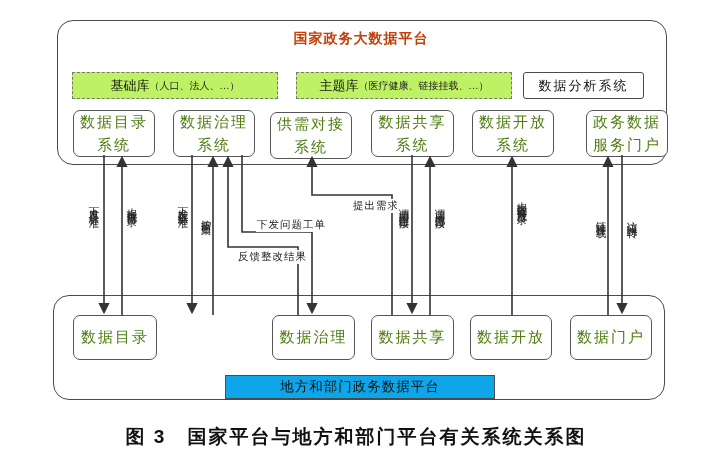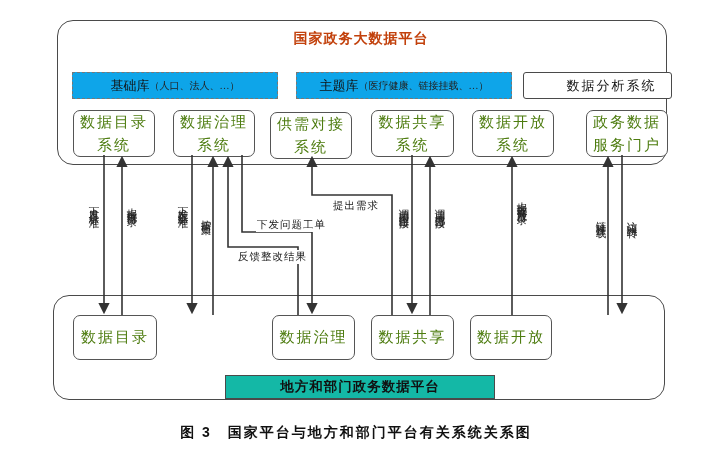--- a/index.html
+++ b/index.html
@@ -7,53 +7,53 @@
     position:relative;width:712px;height:464px;background:#ffffff;overflow:hidden;
     font-family:"Liberation Sans","DejaVu Sans",sans-serif;color:#1a1a1a;
   }
   .container-box{
     position:absolute;border:1.6px solid #4a4a4a;border-radius:16px;background:transparent;
   }
   .platform-title{
     position:absolute;text-align:center;font-weight:bold;font-size:14px;letter-spacing:1px;color:#c2410c;
   }
   .lib-box{
-    position:absolute;border:1.4px dashed #777;background:#0ea5e9;
+    position:absolute;border:1.4px dashed #777;background:#bef264;
     display:flex;align-items:center;justify-content:center;white-space:nowrap;
   }
   .lib-main{font-size:13px;font-family:"Liberation Serif","DejaVu Serif",serif;color:#111;}
   .lib-detail{font-size:10px;font-family:"Liberation Serif","DejaVu Serif",serif;color:#222;}
   .solid-box{
     position:absolute;border:1.5px solid #4a4a4a;border-radius:3px;background:#fff;
     display:flex;align-items:center;justify-content:center;
-    font-size:13px;letter-spacing:2px;font-family:"Liberation Serif","DejaVu Serif",serif;color:#111;padding-left:28px;
+    font-size:13px;letter-spacing:2px;font-family:"Liberation Serif","DejaVu Serif",serif;color:#111;
   }
   .node{
     position:absolute;border:1.5px solid #555;border-radius:7px;background:#fff;
     display:flex;align-items:center;justify-content:center;text-align:center;
     font-size:15px;line-height:1.5;letter-spacing:2px;white-space:pre-line;
     font-family:Liberation Serif, serif;color:#4d7c0f;
   }
   .wires{position:absolute;left:0;top:0;width:712px;height:464px;pointer-events:none;}
   .vlabel{
     position:absolute;writing-mode:vertical-rl;text-orientation:upright;
     font-size:10.5px;letter-spacing:2px;background:#fff;color:#222;line-height:1.2;
     font-family:"Liberation Serif","DejaVu Serif",serif;padding:1px 0;
   }
   .hlabel{
     position:absolute;font-size:10.5px;letter-spacing:1px;background:#fff;color:#222;
     font-family:"Liberation Serif","DejaVu Serif",serif;white-space:nowrap;padding:0 1px;
   }
   .bottom-label-box{
-    position:absolute;border:1.5px solid #4a4a4a;background:#14b8a6;
+    position:absolute;border:1.5px solid #4a4a4a;background:#0ea5e9;
     display:flex;align-items:center;justify-content:center;
-    font-weight:bold;font-size:13.5px;letter-spacing:1px;color:#111;
+    font-weight:normal;font-size:13.5px;letter-spacing:1px;color:#111;
   }
   .caption{
-    position:absolute;width:712px;text-align:center;font-weight:bold;font-size:14px;
+    position:absolute;width:712px;text-align:center;font-weight:bold;font-size:19px;
     letter-spacing:2px;color:#111;
   }
 </style>
 </head>
 <body>
 
 <div class="canvas">
 
   <div class="container-box" style="left:57px;top:20px;width:608px;height:143px;"></div>
   <div class="platform-title" style="left:57px;top:30px;width:608px;">国家政务大数据平台</div>
@@ -80,20 +80,21 @@
 系统</div>
   <div class="node" style="left:570px;top:110px;width:80px;height:45px;margin-left:16px;">政务数据
 服务门户</div>
 
   <div class="container-box" style="left:53px;top:295px;width:610px;height:103px;"></div>
 
   <div class="node" style="left:73px;top:315px;width:82px;height:43px;">数据目录</div>
   <div class="node" style="left:272px;top:315px;width:81px;height:43px;">数据治理</div>
   <div class="node" style="left:371px;top:315px;width:81px;height:43px;">数据共享</div>
   <div class="node" style="left:470px;top:315px;width:80px;height:43px;">数据开放</div>
+  <div class="node" style="left:570px;top:315px;width:80px;height:43px;">数据门户</div>
 
   <div class="bottom-label-box" style="left:225px;top:375px;width:268px;height:22px;">地方和部门政务数据平台</div>
 
   <svg class="wires" width="712" height="464" viewBox="0 0 712 464">
     <defs>
       <marker id="arrow" viewBox="0 0 10 10" refX="8" refY="5" markerWidth="7" markerHeight="7" orient="auto-start-reverse">
         <path d="M0,0 L10,5 L0,10 z" fill="#333333"></path>
       </marker>
     </defs>
     <g stroke="#333333" stroke-width="1.6" fill="none">
@@ -111,21 +112,21 @@
       <path d="M622,155 L622,312" marker-end="url(#arrow)"></path>
     </g>
   </svg>
 
   <div class="vlabel" style="left:87px;top:198px;">下发目录标准</div>
   <div class="vlabel" style="left:125px;top:198px;">上报数据目录</div>
   <div class="vlabel" style="left:176px;top:198px;">下发数据标准</div>
   <div class="vlabel" style="left:199px;top:210px;">按需归集</div>
   <div class="hlabel" style="left:256px;top:218px;">下发问题工单</div>
   <div class="hlabel" style="left:237px;top:250px;">反馈整改结果</div>
-  <div class="hlabel" style="left:332px;top:199px;">提出需求</div>
+  <div class="hlabel" style="left:352px;top:199px;">提出需求</div>
   <div class="vlabel" style="left:397px;top:200px;">调用国家接口</div>
   <div class="vlabel" style="left:433px;top:200px;">调用地方接口</div>
   <div class="vlabel" style="left:515px;top:192px;">上报数据开放目录</div>
   <div class="vlabel" style="left:594px;top:212px;">链接挂载</div>
   <div class="vlabel" style="left:625px;top:212px;">访问跳转</div>
 
   <div class="caption" style="left:0;top:424px;">图 3　国家平台与地方和部门平台有关系统关系图</div>
 
 </div>
 

